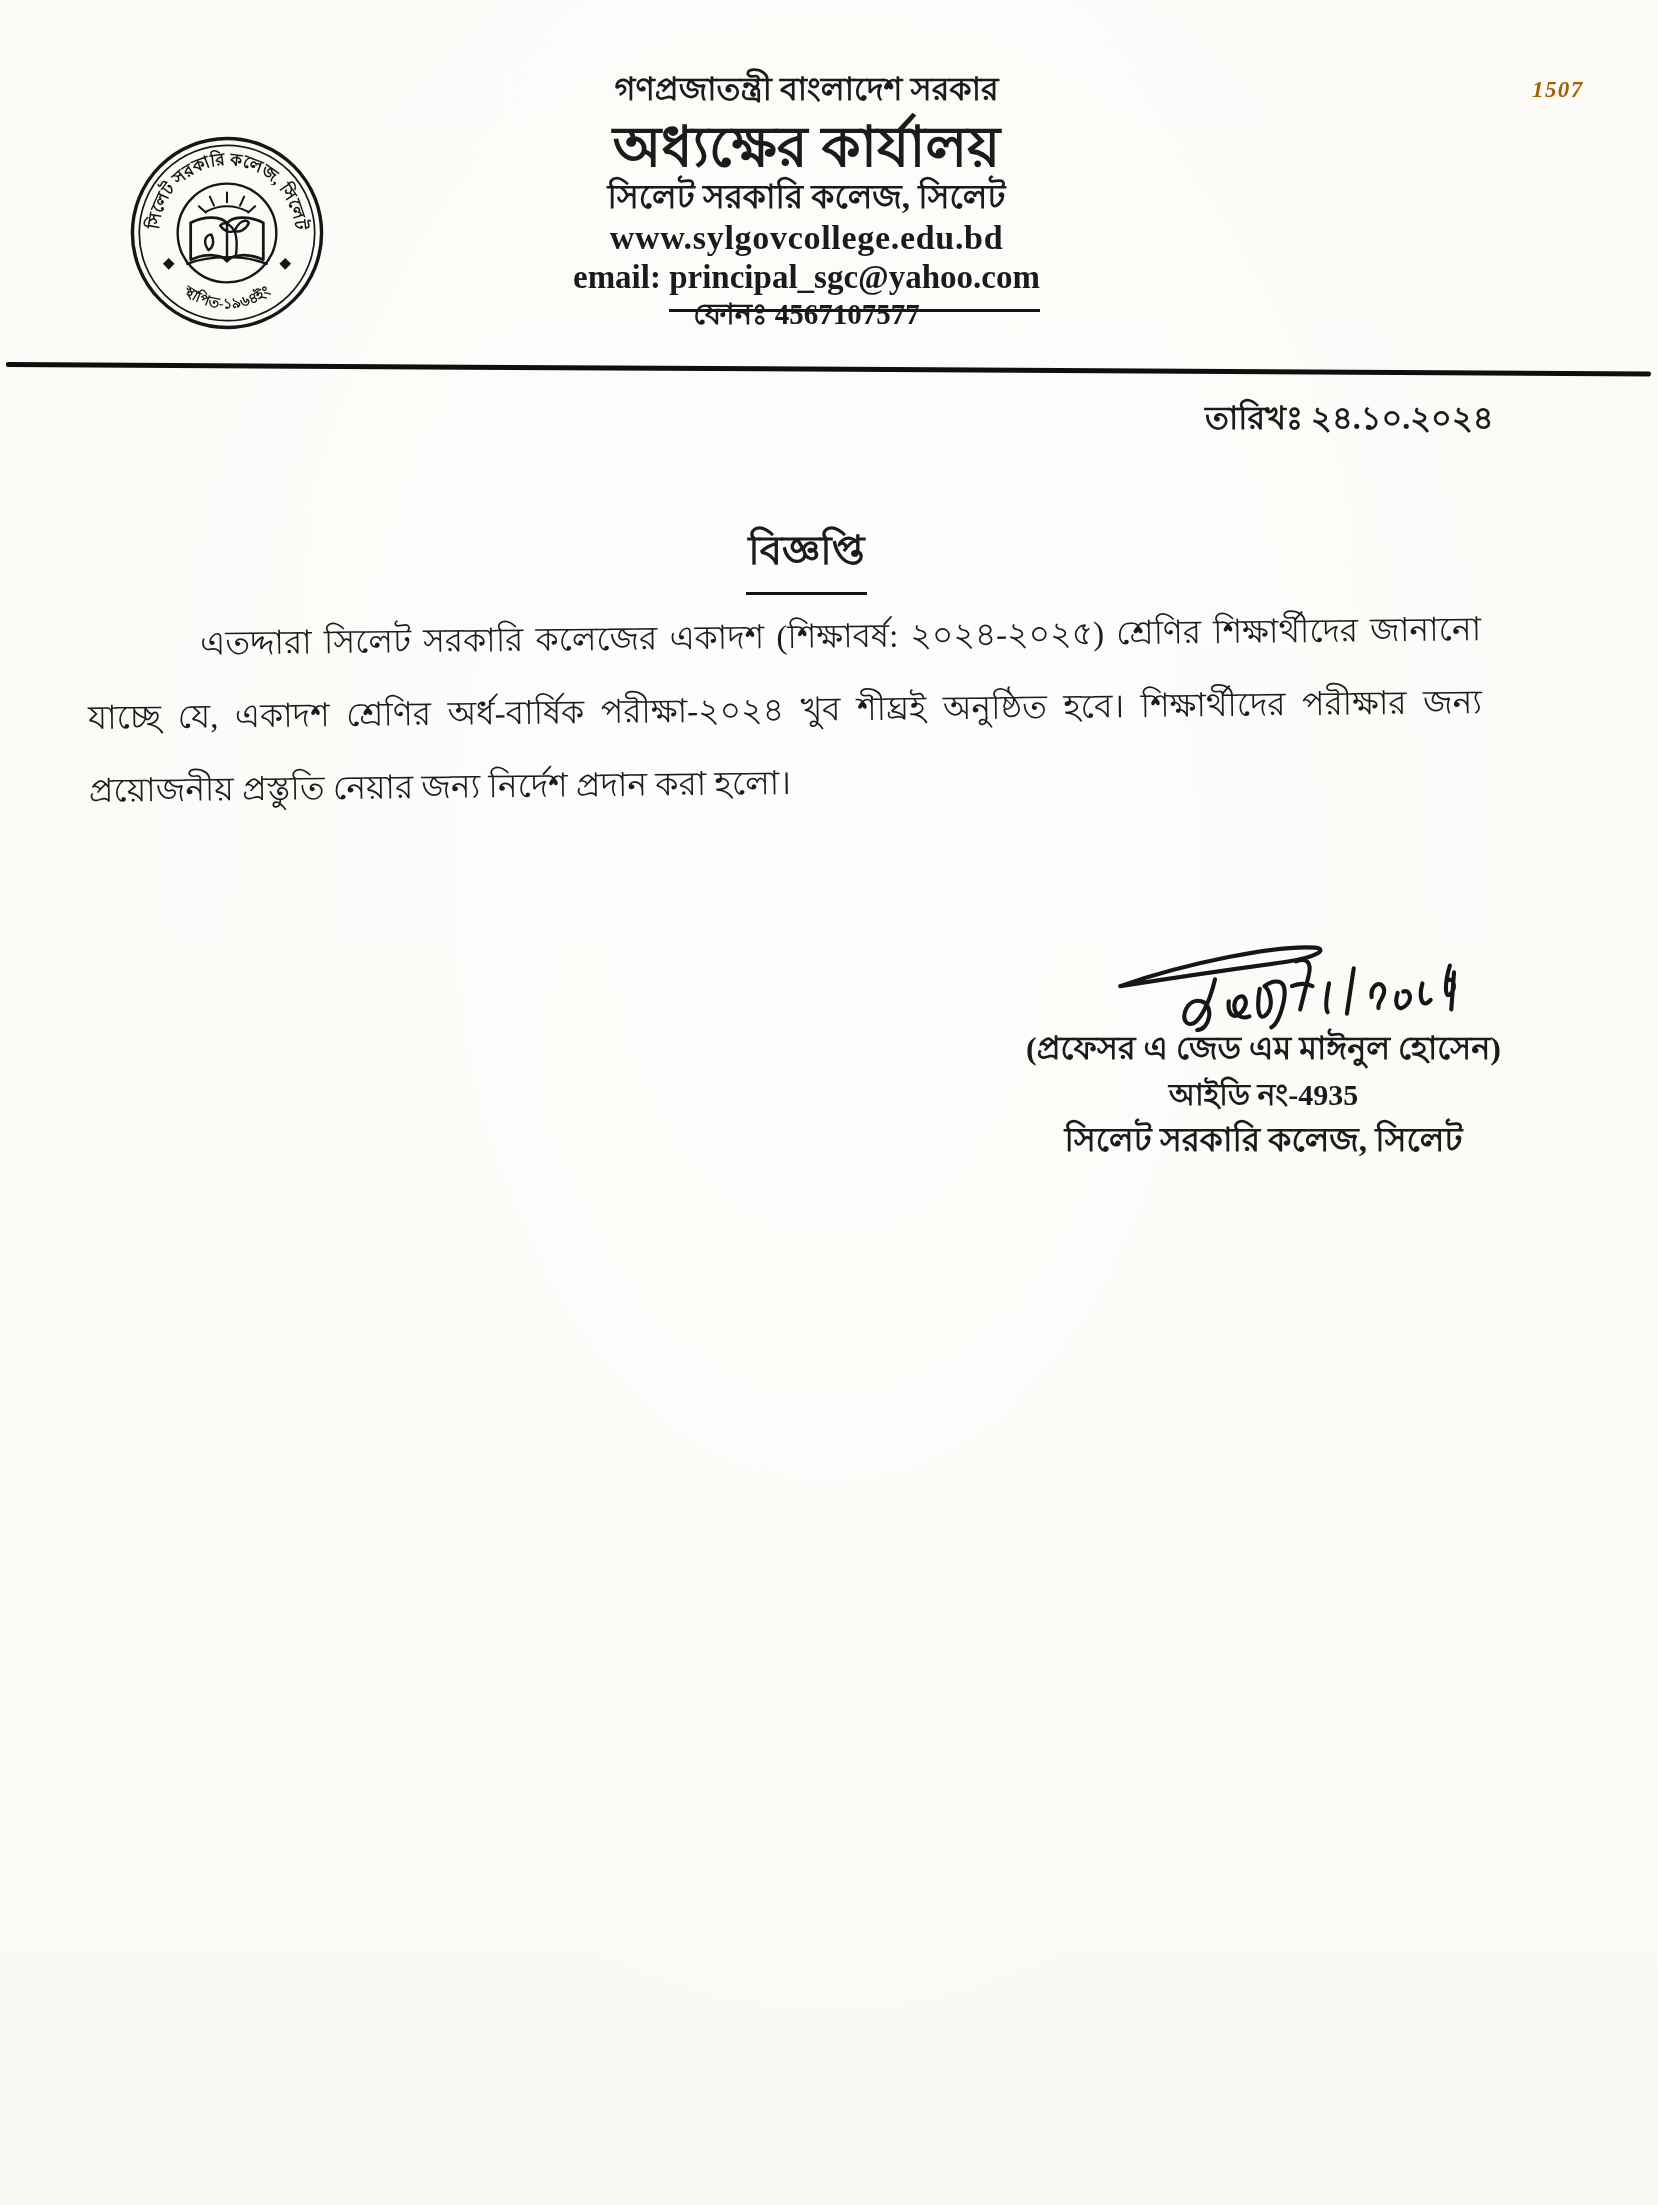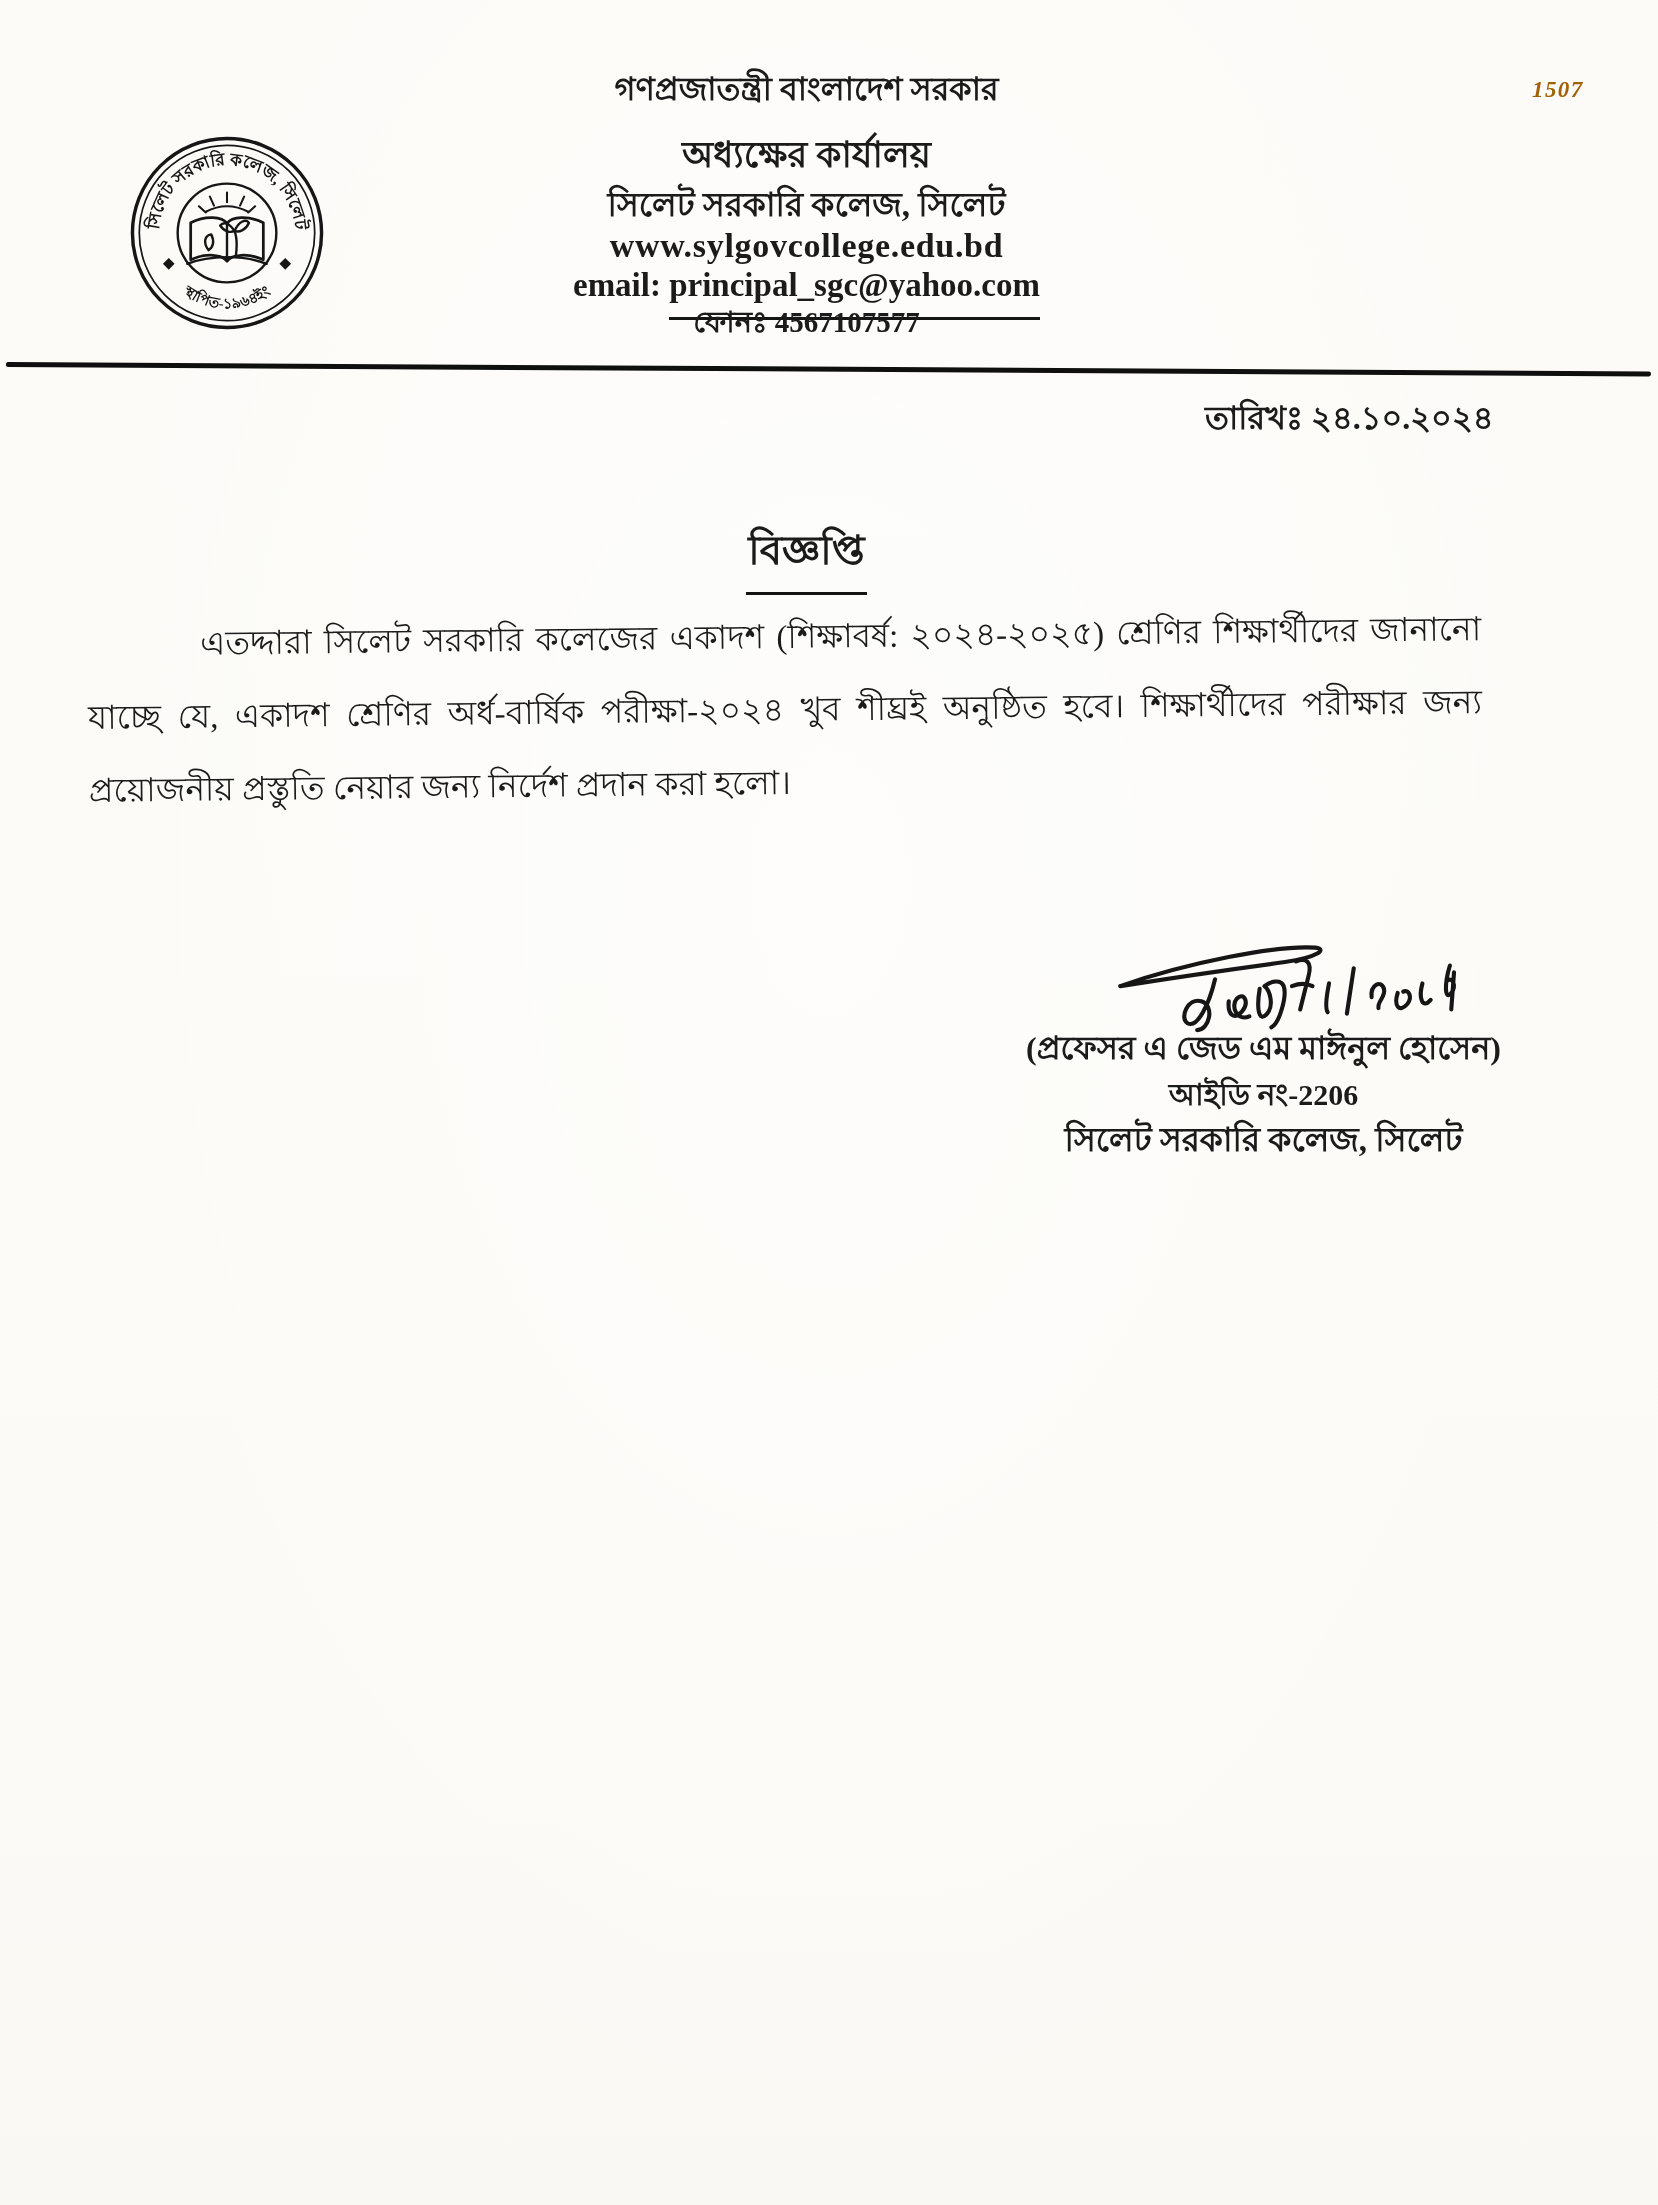--- a/index.html
+++ b/index.html
@@ -21,21 +21,21 @@
     position:absolute; top:77px; left:1532px;
     font-size:23px; font-weight:bold; font-style:italic;
     color:#a16207; letter-spacing:1.4px;
   }
   
   .letterhead {
     position:absolute; top:69px; left:532px; width:549px;
     text-align:center; line-height:1.15;
   }
   .lh-govt    { font-size:32px; font-weight:700; line-height:41px; }
-  .lh-office  { font-size:36px; font-weight:800; line-height:58px; margin-top:16px; }
+  .lh-office  { font-size:56px; font-weight:800; line-height:58px; margin-top:8px; }
   .lh-college { font-size:33px; font-weight:700; line-height:41px; margin-top:1.4px; }
   .lh-web     { font-size:34px; font-weight:700; line-height:40px; letter-spacing:0.7px; }
   .lh-email   { font-size:33px; font-weight:700; line-height:38px; }
   .lh-email .email-addr { border-bottom:3.4px solid #151515; padding-bottom:14px; }
   .lh-phone   { font-size:29px; font-weight:700; line-height:36px; }
   
   .seal { position:absolute; top:135px; left:129px; width:196px; height:196px; }
   
   .rule {
     position:absolute; top:362px; left:5.5px; width:1645px; height:4.8px;
@@ -150,16 +150,16 @@
   <path class="ink" stroke-width="6" d="M 316 92 C 312 112, 310 128, 314 134"></path>
   <path class="ink" stroke-width="6" d="M 352 70 L 342 136"></path>
   <path class="ink" stroke-width="6" d="M 378 112 C 376 94, 392 86, 396 100 C 399 112, 386 118, 388 128"></path>
   <path class="ink" stroke-width="6" d="M 416 106 C 410 124, 418 136, 430 122 C 438 112, 432 100, 424 104"></path>
   <path class="ink" stroke-width="6" d="M 452 92 C 446 114, 452 130, 464 116"></path>
   <path class="ink" stroke-width="6" d="M 492 66 C 484 92, 484 118, 494 106 C 502 96, 496 82, 488 88 M 498 76 L 494 130"></path>
 </svg>
 
 <div class="sig-block">
   <div class="sig-name">(প্রফেসর এ জেড এম মাঈনুল হোসেন)</div>
-  <div class="sig-id">আইডি নং-2206</div>
+  <div class="sig-id">আইডি নং-4935</div>
   <div class="sig-institution">সিলেট সরকারি কলেজ, সিলেট</div>
 </div>
 
 
 </body></html>

